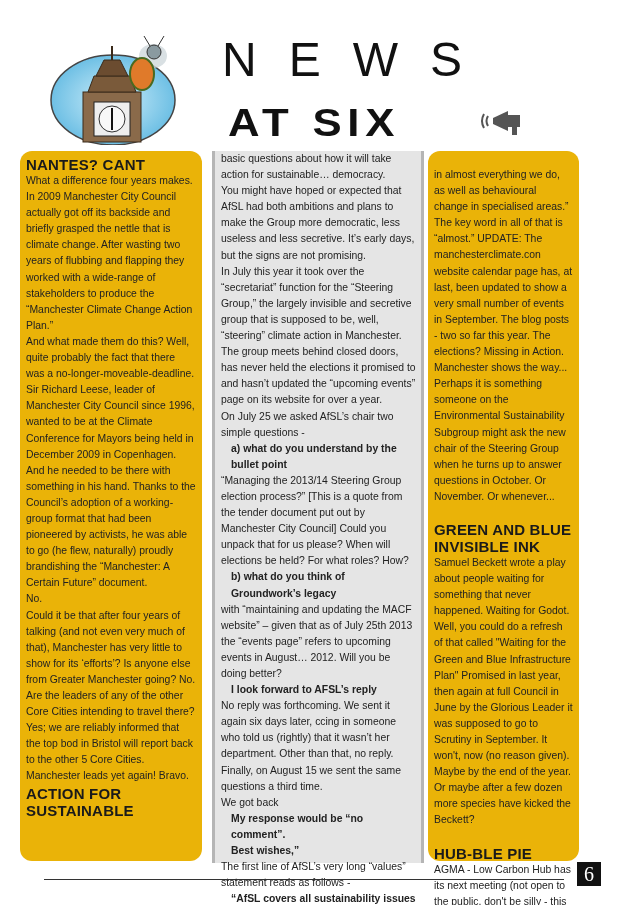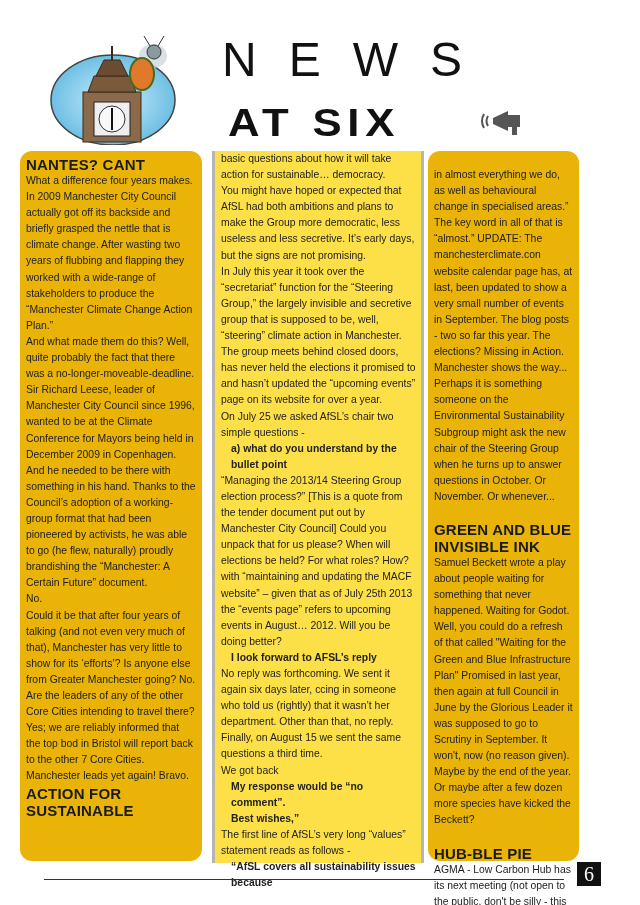--- a/index.html
+++ b/index.html
@@ -8,21 +8,21 @@
   .logo { position:absolute; left:50px; top:30px; width:160px; height:115px; }
   .title-news { position:absolute; left:222px; top:36px; font-size:48px; letter-spacing:32px; color:#111; font-weight:normal; line-height:1; }
   .title-atsix { position:absolute; left:228px; top:104px; font-size:38px; letter-spacing:5px; color:#111; font-weight:bold; line-height:1; transform:scaleX(1.15); transform-origin:left; }
   .megaphone { position:absolute; left:478px; top:106px; width:50px; height:30px; }
 
   .col { position:absolute; top:151px; font-size:10.4px; line-height:16.1px; color:#222; }
   .col p { margin:0; }
   .col h2 { margin:0; font-size:15px; line-height:17px; font-weight:bold; color:#1a1a1a; letter-spacing:0.2px; }
   .grey { background:#eab308; border-radius:12px; }
   .c1 { left:20px; width:182px; height:710px; padding:5px 6px 0 6px; box-sizing:border-box; }
-  .c2 { left:212px; width:212px; height:712px; padding:0 4px 0 6px; box-sizing:border-box; background:#fde047; border-left:3px solid #b5b5b5; border-right:3px solid #b5b5b5; }
+  .c2 { left:212px; width:212px; height:712px; padding:0 4px 0 6px; box-sizing:border-box; background:#e5e5e5; border-left:3px solid #b5b5b5; border-right:3px solid #b5b5b5; }
   .c3 { left:428px; width:151px; height:710px; padding:16px 6px 0 6px; box-sizing:border-box; }
   .indent { padding-left:10px;font-weight:bold; }
   .gap { height:16px; }
   .footer-line { position:absolute; left:44px; top:879px; width:520px; height:1px; background:#333; }
   .page-num { position:absolute; left:577px; top:862px; width:24px; height:24px; background:#111; color:#fff; font-family:"Liberation Serif", serif; font-size:20px; text-align:center; line-height:24px; }
 </style>
 </head>
 <body>
 
 <div class="masthead">
@@ -57,35 +57,36 @@
     <rect x="34" y="20" width="5" height="9" fill="#555"></rect>
   </svg>
 </div>
 
 <div class="col c1 grey">
   <h2>NANTES? CANT</h2>
   <p>What a difference four years makes.  In 2009 Manchester City Council actually got off its backside and briefly grasped the nettle that is climate change.  After wasting two years of flubbing and flapping they worked with a wide-range of stakeholders to produce the “Manchester Climate Change Action Plan.”</p>
   <p>And what made them do this?  Well, quite probably the fact that there was a no-longer-moveable-deadline.  Sir Richard Leese, leader of Manchester City Council since 1996,  wanted to be at the Climate Conference for Mayors being held in December 2009 in Copenhagen.  And he needed to be there with something in his hand.  Thanks to the Council’s adoption of a working-group format that had been pioneered by activists, he was able to go (he flew, naturally)  proudly brandishing the “Manchester: A Certain Future” document.</p>
   <p>No.</p>
   <p>Could it be that after four years of talking (and not even very much of that), Manchester has very little to show for its ‘efforts’? Is anyone else from Greater Manchester going?  No.</p>
-  <p>Are the leaders of any of the other Core Cities intending to travel there? Yes; we are reliably informed that the top bod in Bristol will report back to the other 7 Core Cities. Manchester leads yet again! Bravo.</p>
+  <p>Are the leaders of any of the other Core Cities intending to travel there? Yes; we are reliably informed that the top bod in Bristol will report back to the other 5 Core Cities. Manchester leads yet again! Bravo.</p>
   <h2>
     <span>ACTION FOR SUSTAINABLE</span><br>
     
   </h2>
 
 </div>
 
 <div class="col c2">
   <p>basic questions about how it will take action for sustainable… democracy.</p>
   <p>You might have hoped or expected that AfSL had both ambitions and plans to make the Group more democratic, less useless and less secretive.  It’s early days, but the signs are not promising.</p>
   <p>In July this year it took over the “secretariat” function for the “Steering Group,” the largely invisible and secretive group that is supposed to be, well, “steering” climate action in Manchester. The group meets behind closed doors, has never held the elections it promised to and hasn’t updated the “upcoming events” page on its website for over a year.</p>
   <p>On July 25 we asked AfSL’s chair two simple questions -</p>
   <p class="indent">a) what do you understand by the bullet point</p>
   <p>“Managing the 2013/14 Steering Group election process?”  [This is a quote from the tender document put out by Manchester City Council] Could you unpack that for us please? When will elections be held? For what roles? How?</p>
+  <p class="indent">b) what do you think of Groundwork’s legacy</p>
   <p>with “maintaining and updating the MACF website” – given that as of July 25th 2013 the “events page” refers to upcoming events  in August… 2012.  Will you be doing better?</p>
   <p class="indent">I look forward to AFSL’s reply</p>
   <p>No reply was forthcoming. We sent it again six days later, ccing in someone who told us (rightly) that it wasn’t her department. Other than that, no reply.</p>
   <p>Finally, on August 15 we sent the same questions a third time.</p>
   <p>We got back</p>
   <p class="indent">My response would be “no comment”.</p>
   <p class="indent">Best wishes,”</p>
   <p>The first line of AfSL’s very long “values” statement reads as follows -</p>
   <p class="indent">“AfSL covers all sustainability issues because</p>
 

